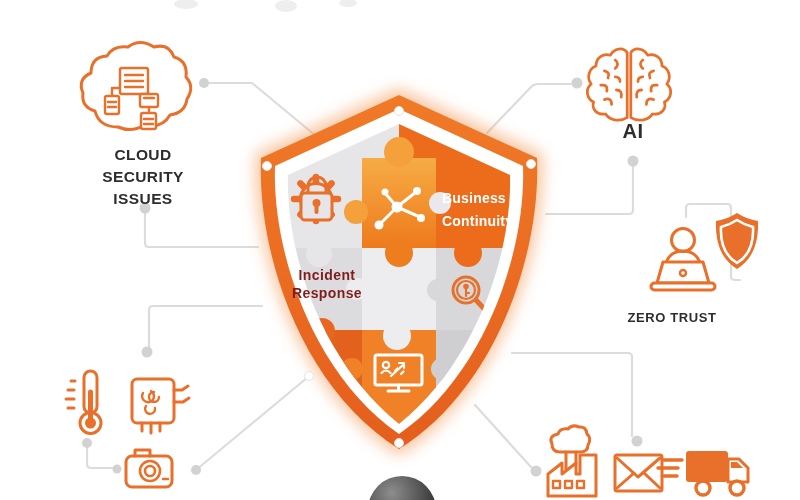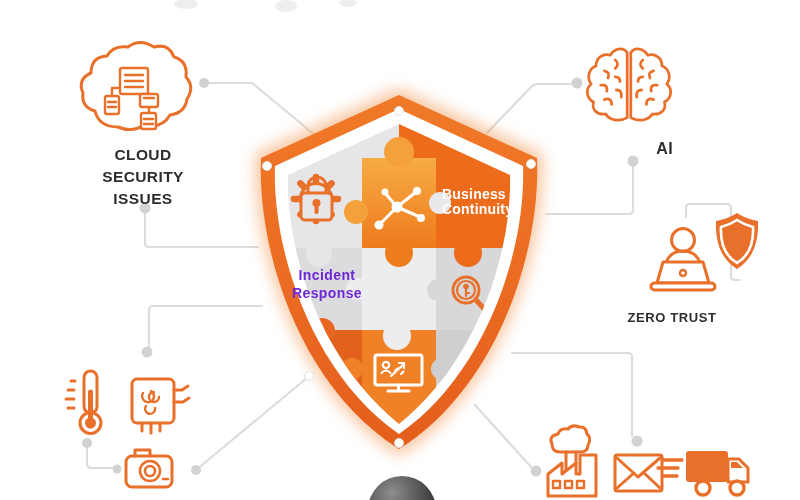--- a/index.html
+++ b/index.html
@@ -2,26 +2,26 @@
 <html><head>
 <meta charset="utf-8">
 <style>
   html,body{margin:0;padding:0;background:#ffffff;}
   .stage{position:relative;width:800px;height:500px;overflow:hidden;background:#ffffff;
          font-family:"Liberation Sans",sans-serif;}
   .stage svg{position:absolute;left:0;top:0;}
   .label{position:absolute;white-space:pre-line;color:#2d2d2d;font-weight:700;
          text-align:center;letter-spacing:.4px;}
   .label-cloud{left:53px;top:144px;width:180px;font-size:15.5px;line-height:22px;}
-  .label-ai{left:593px;top:140px;width:80px;font-size:16px;text-align:right;}
+  .label-ai{left:593px;top:120px;width:80px;font-size:20px;}
   .label-zerotrust{left:592px;top:310px;width:160px;font-size:13px;letter-spacing:.6px;}
-  .label-business{left:442px;top:187px;width:120px;font-size:14px;line-height:15px;
+  .label-business{left:442px;top:187px;width:120px;font-size:14px;line-height:23px;
                   color:#ffffff;text-align:left;letter-spacing:.2px;}
   .label-incident{left:277px;top:266px;width:100px;font-size:14px;line-height:18px;
-                  color:#6d28d9;}
+                  color:#7f1d1d;}
 </style>
 </head>
 <body>
 
 <div class="stage">
 
 <svg width="800" height="500" viewBox="0 0 800 500">
   <defs>
     <linearGradient id="gradBorder" x1="0" y1="0" x2="0" y2="1">
       <stop offset="0" stop-color="#F07A28"></stop>

